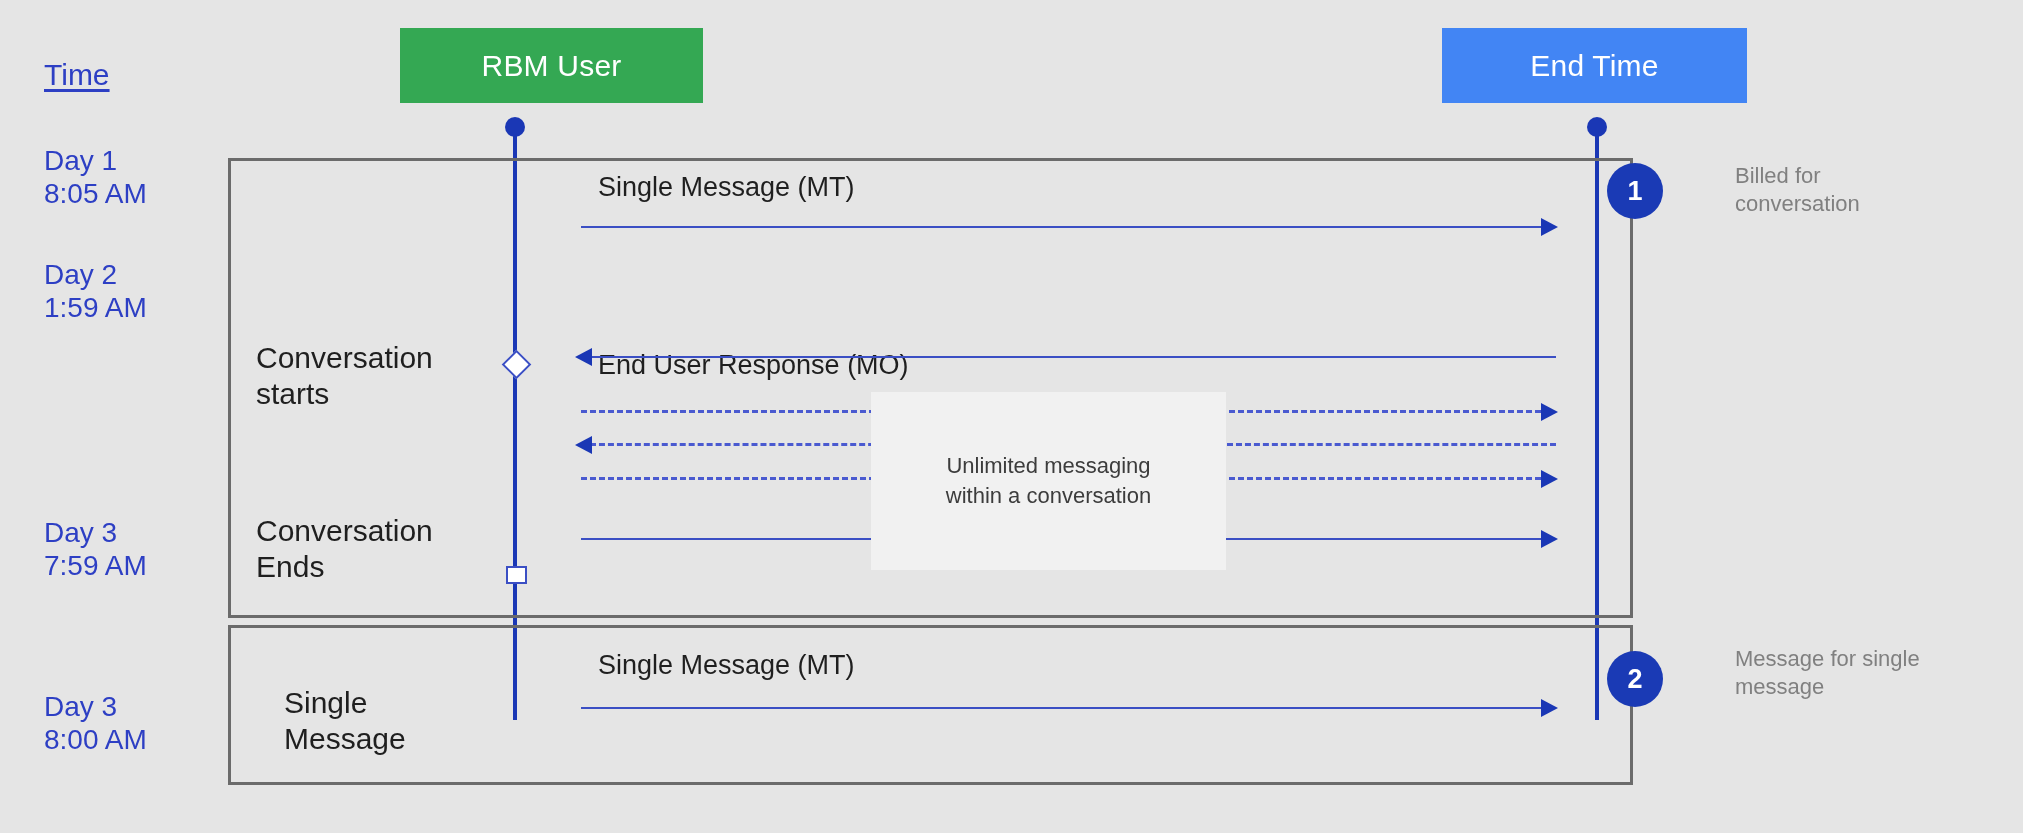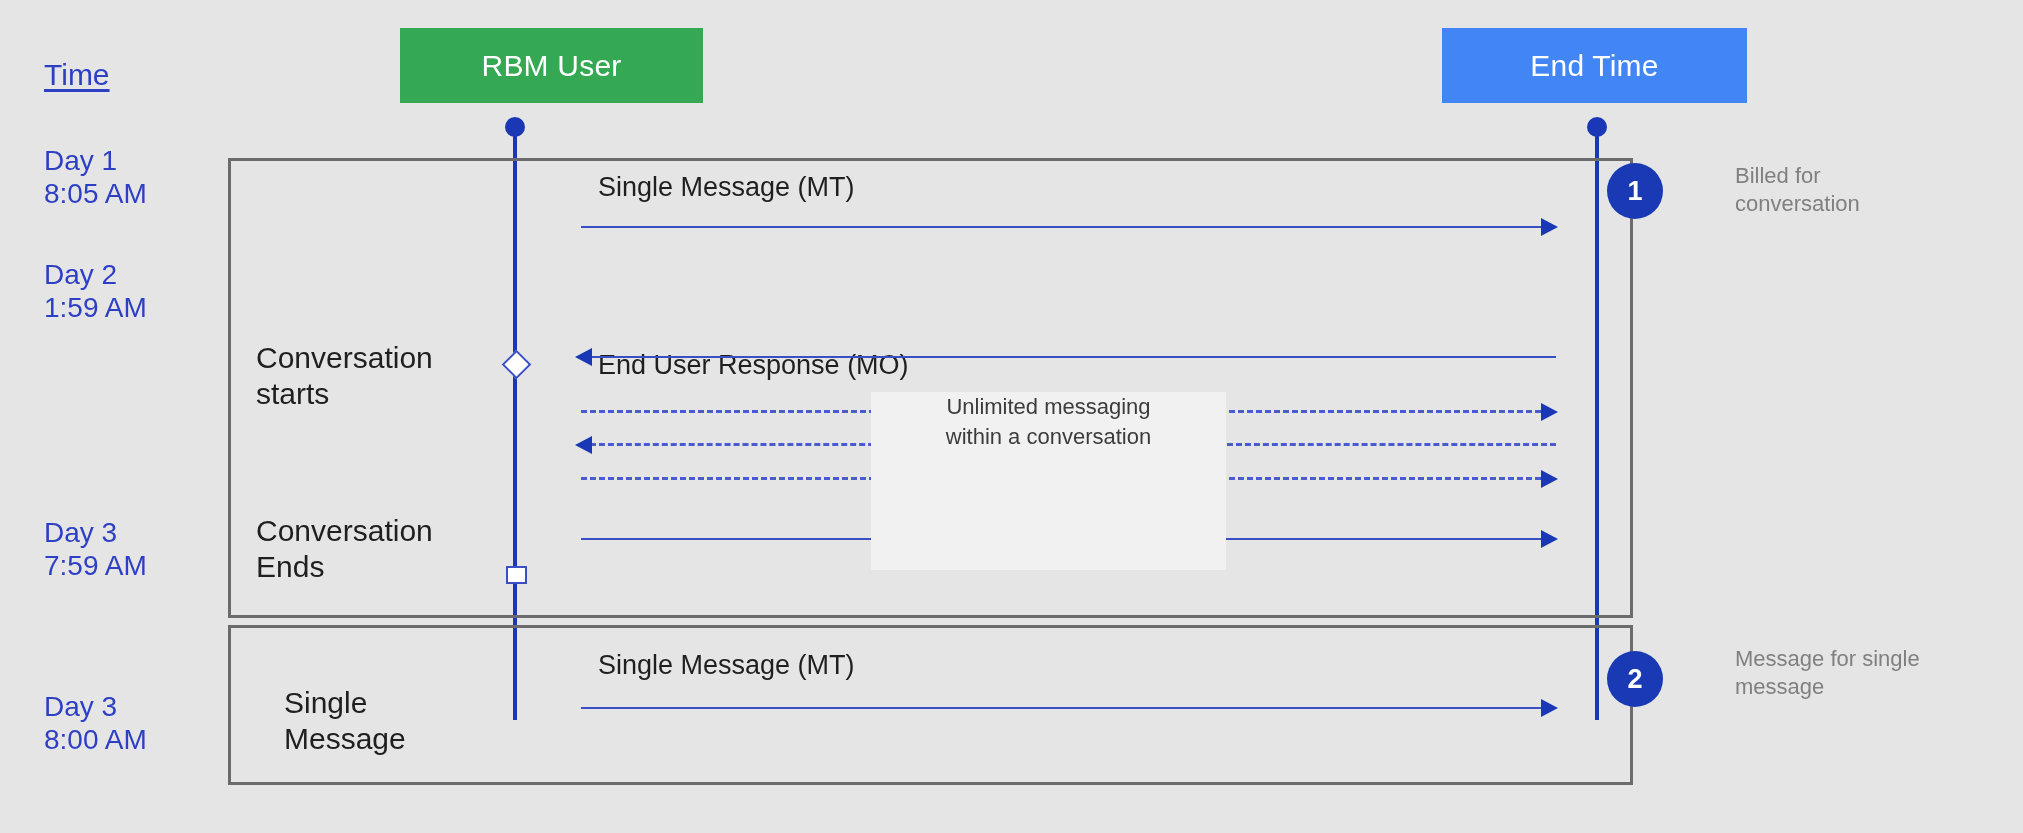--- a/index.html
+++ b/index.html
@@ -122,20 +122,21 @@
     color: #1f1f1f;
     font-size: 27px;
     white-space: nowrap;
   }
 
   
   .note-box {
     position: absolute;
     background: #f1f1f1;
     display: flex;
+    align-items: center;
     justify-content: center;
     text-align: center;
   }
   .note-box span {
     color: #3c3c3c;
     font-size: 22px;
     line-height: 1.35;
     white-space: pre-line;
   }
 

